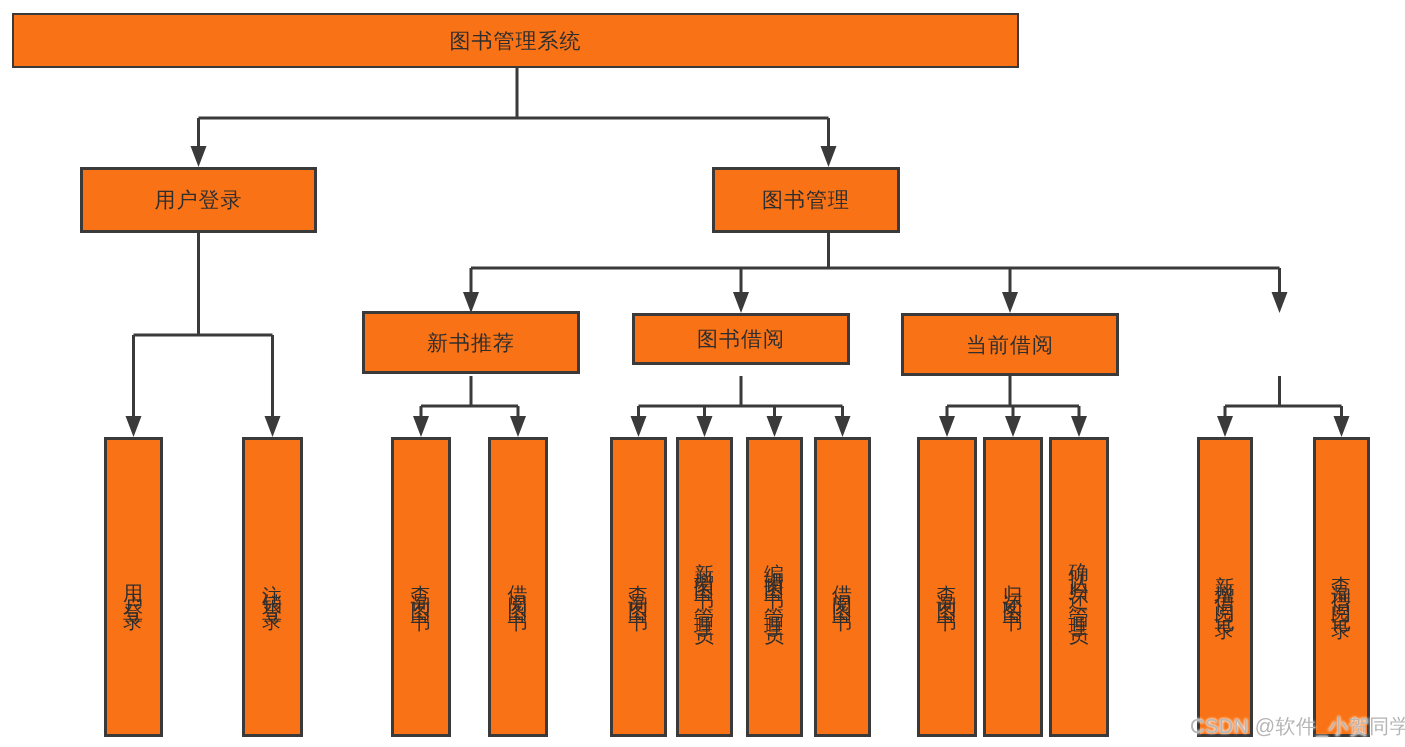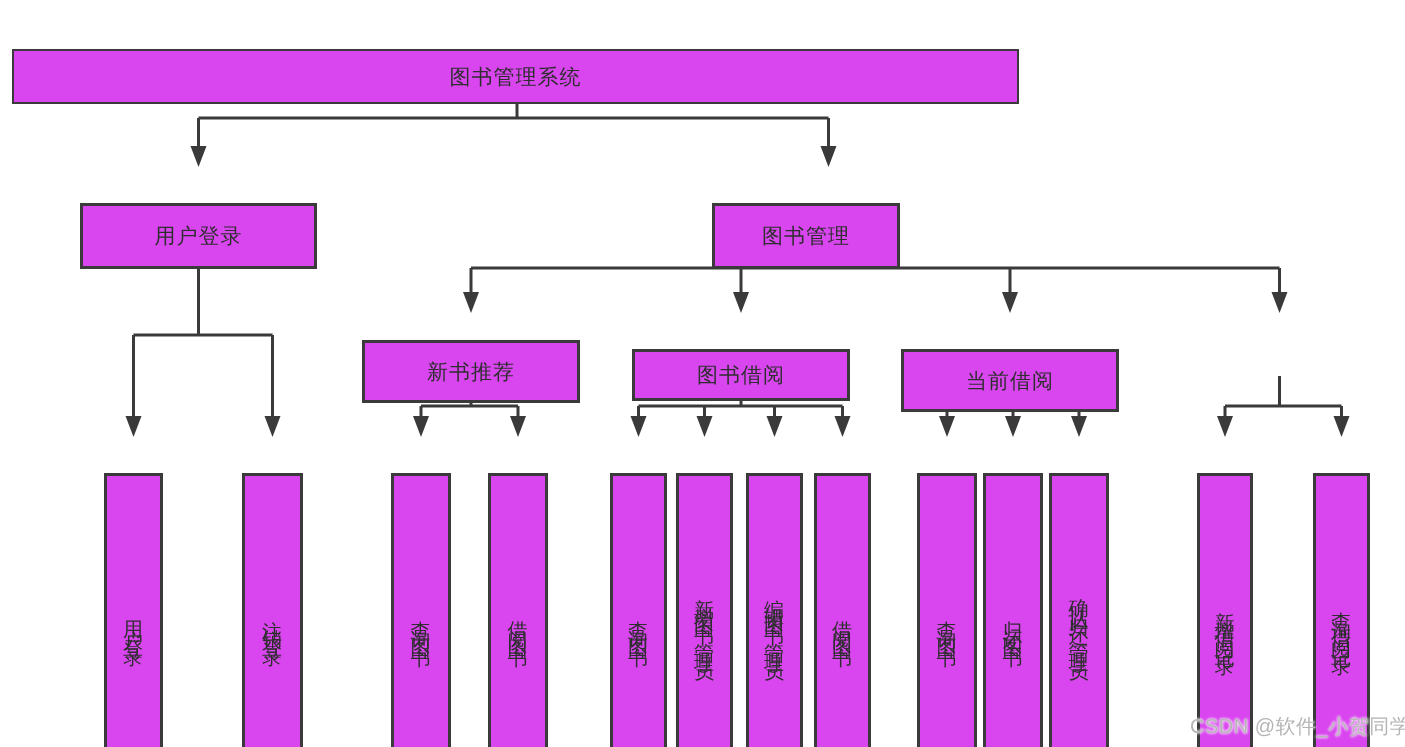--- a/index.html
+++ b/index.html
@@ -6,25 +6,24 @@
   body{
     width:1405px;height:747px;position:relative;overflow:hidden;
     background:#ffffff;
     font-family:"Liberation Sans","DejaVu Sans",sans-serif;
   }
   .stage{position:absolute;left:0;top:0;width:1405px;height:747px;}
   .wires{position:absolute;left:0;top:0;}
   .ln{fill:none;stroke:#3a3a3a;stroke-width:3;}
   .ar{fill:#3a3a3a;stroke:none;}
   .node{
-    position:absolute;box-sizing:border-box;background:#d946ef;
+    position:absolute;box-sizing:border-box;background:#f97316;
     border:3px solid #3a3a3a;color:#2e2e2e;
     display:flex;align-items:center;justify-content:center;
     text-align:center;
-    margin-top:36px;
   }
   .hnode{font-size:21px;letter-spacing:1px;white-space:nowrap;}
   .root{border-width:2px;}
   .leaf{
     writing-mode:vertical-rl;text-orientation:mixed;
     font-size:20px;letter-spacing:9px;line-height:1;
   }
   .watermark{
     position:absolute;left:1190px;top:713px;z-index:5;
     font-size:20px;color:#b5b5b5;white-space:nowrap;letter-spacing:0.5px;
@@ -56,21 +55,21 @@
       M939 416 L955 416 L947 437 Z  M1005 416 L1021 416 L1013 437 Z
       M1071 416 L1087 416 L1079 437 Z
       M1217 416 L1233 416 L1225 437 Z  M1333.5 416 L1349.5 416 L1341.5 437 Z"></path>
   </svg>
 
   <div class="node hnode root" style="left:12px;top:13px;width:1007px;height:55px">图书管理系统</div>
 
   <div class="node hnode" style="left:80px;top:167px;width:237px;height:66px">用户登录</div>
   <div class="node hnode" style="left:712px;top:167px;width:188px;height:66px">图书管理</div>
 
-  <div class="node hnode" style="left:362px;top:304px;width:218px;height:63px">新书推荐</div>
+  <div class="node hnode" style="left:362px;top:311px;width:218px;height:63px">新书推荐</div>
   <div class="node hnode" style="left:632px;top:313px;width:218px;height:52px">图书借阅</div>
   <div class="node hnode" style="left:901px;top:313px;width:218px;height:63px">当前借阅</div>
 
   <div class="node leaf" style="left:104px;top:437px;width:59px;height:300px">用户登录</div>
   <div class="node leaf" style="left:242px;top:437px;width:61px;height:300px">注销登录</div>
 
   <div class="node leaf" style="left:391px;top:437px;width:60px;height:300px">查询图书</div>
   <div class="node leaf" style="left:488px;top:437px;width:60px;height:300px">借阅图书</div>
 
   <div class="node leaf" style="left:610px;top:437px;width:57px;height:300px">查询图书</div>

